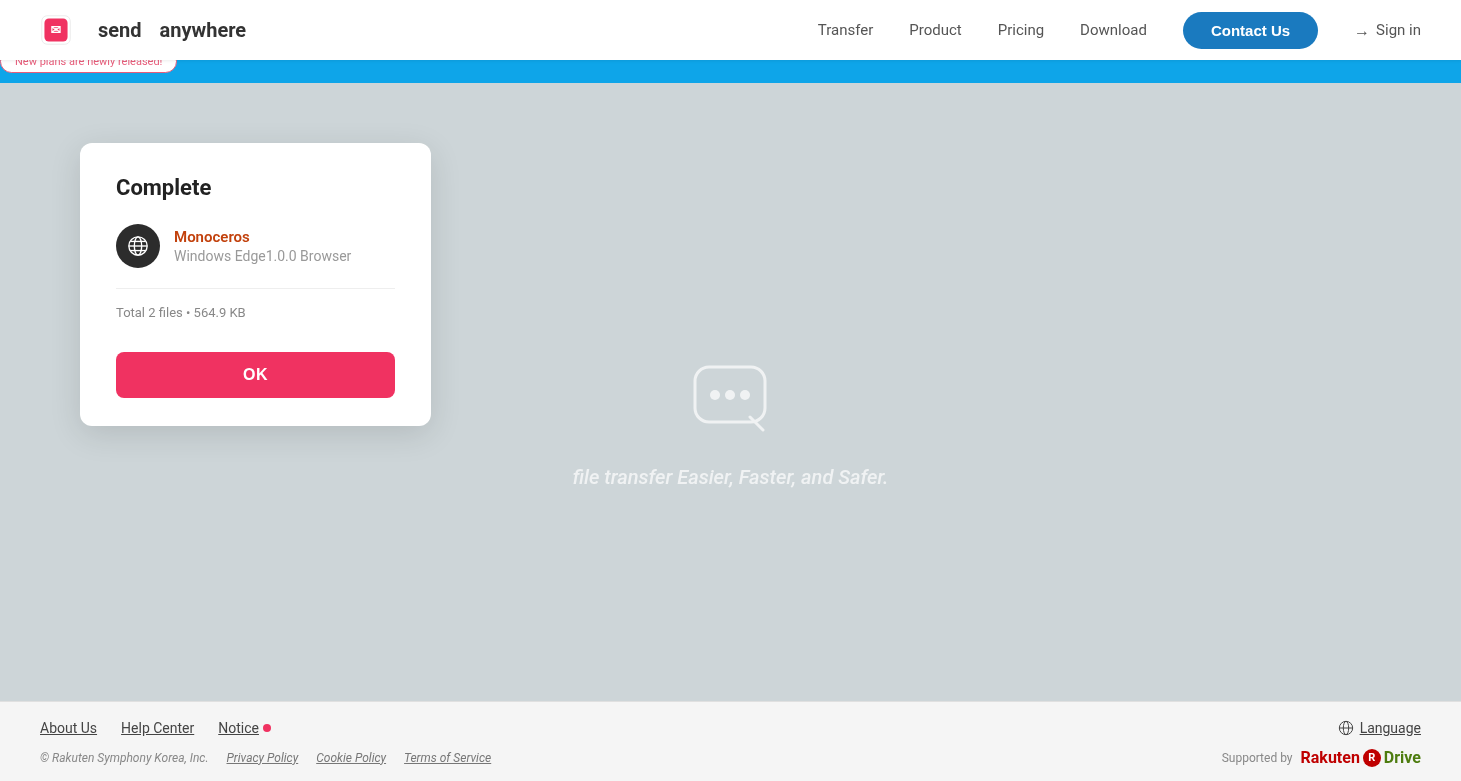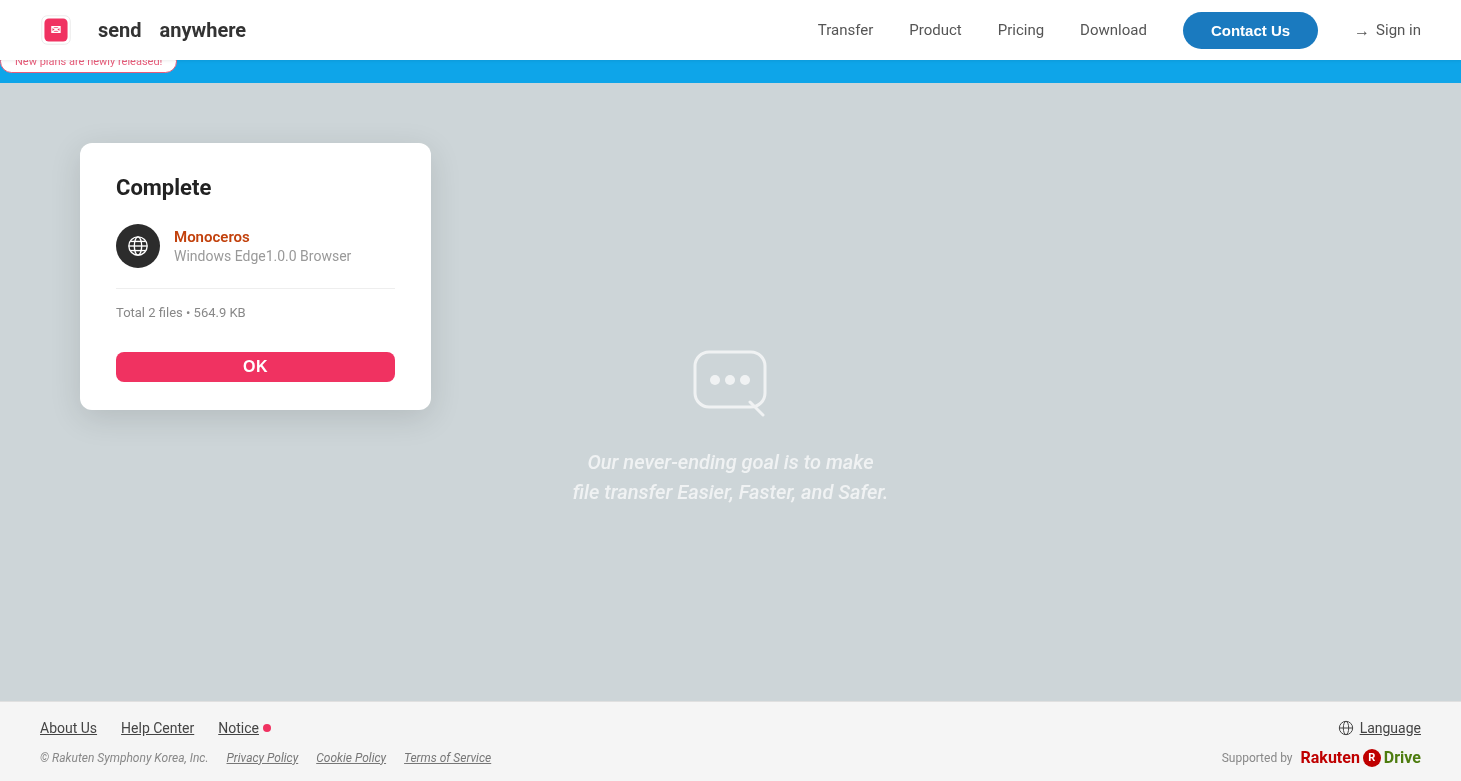--- a/index.html
+++ b/index.html
@@ -156,21 +156,21 @@
       font-size: 13px;
       color: #888;
       margin-bottom: 32px;
     }
     .btn-ok {
       background: #f03261;
       color: #fff;
       border: none;
       border-radius: 8px;
       width: 100%;
-      padding: 6px;
+      padding: 14px;
       font-size: 16px;
       font-weight: 600;
       cursor: pointer;
       letter-spacing: 0.5px;
     }
 
     
     .center-content {
       display: flex;
       flex-direction: column;
@@ -355,21 +355,20 @@
   <div class="center-content">
     <svg class="big-logo-icon" viewBox="0 0 90 90" fill="none" xmlns="http://www.w3.org/2000/svg">
 
       <rect x="10" y="15" width="70" height="55" rx="14" stroke="white" stroke-width="3" fill="none"></rect>
       <circle cx="30" cy="43" r="5" fill="white"></circle>
       <circle cx="45" cy="43" r="5" fill="white"></circle>
       <circle cx="60" cy="43" r="5" fill="white"></circle>
       <path d="M65 65 L78 78" stroke="white" stroke-width="3" stroke-linecap="round"></path>
     </svg>
     <div class="tagline">
-      <div>Our never-ending goal is to make</div>
       <div>file transfer Easier, Faster, and Safer.</div>
     </div>
   </div>
 
 </main>
 
 <footer class="footer">
   <div class="footer-top">
     <div class="footer-links">
       <a class="footer-link">About Us</a>

